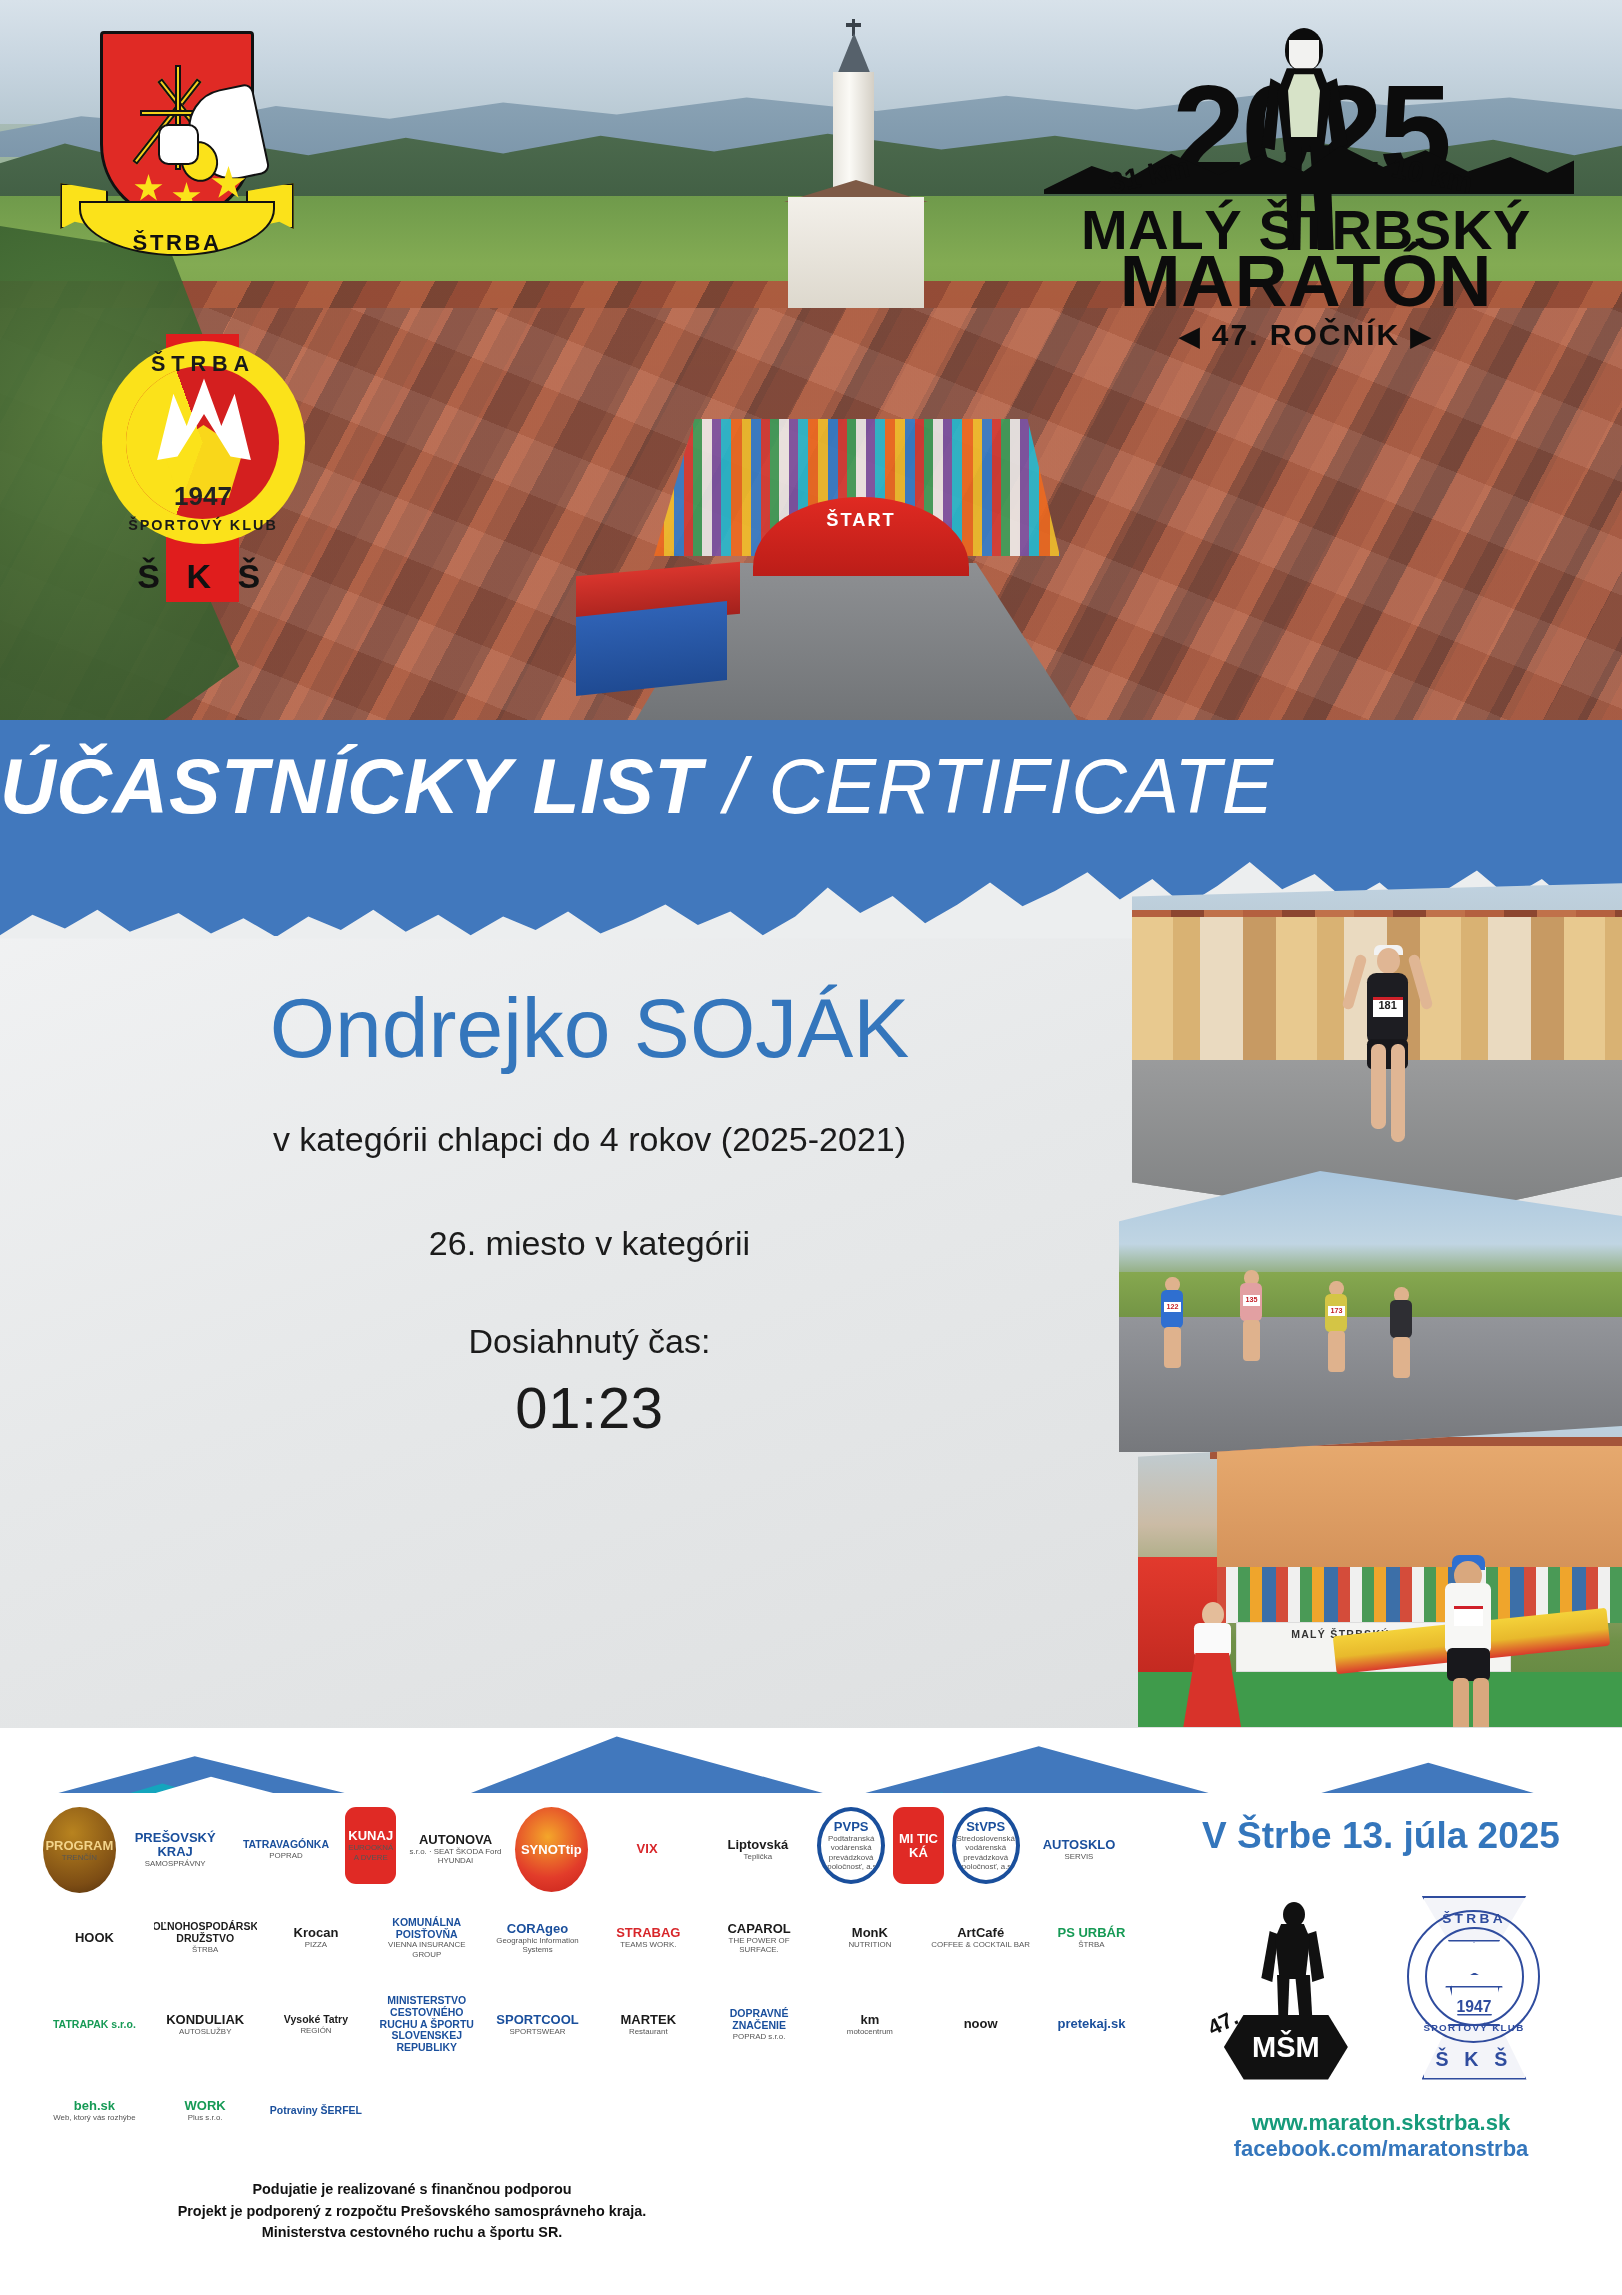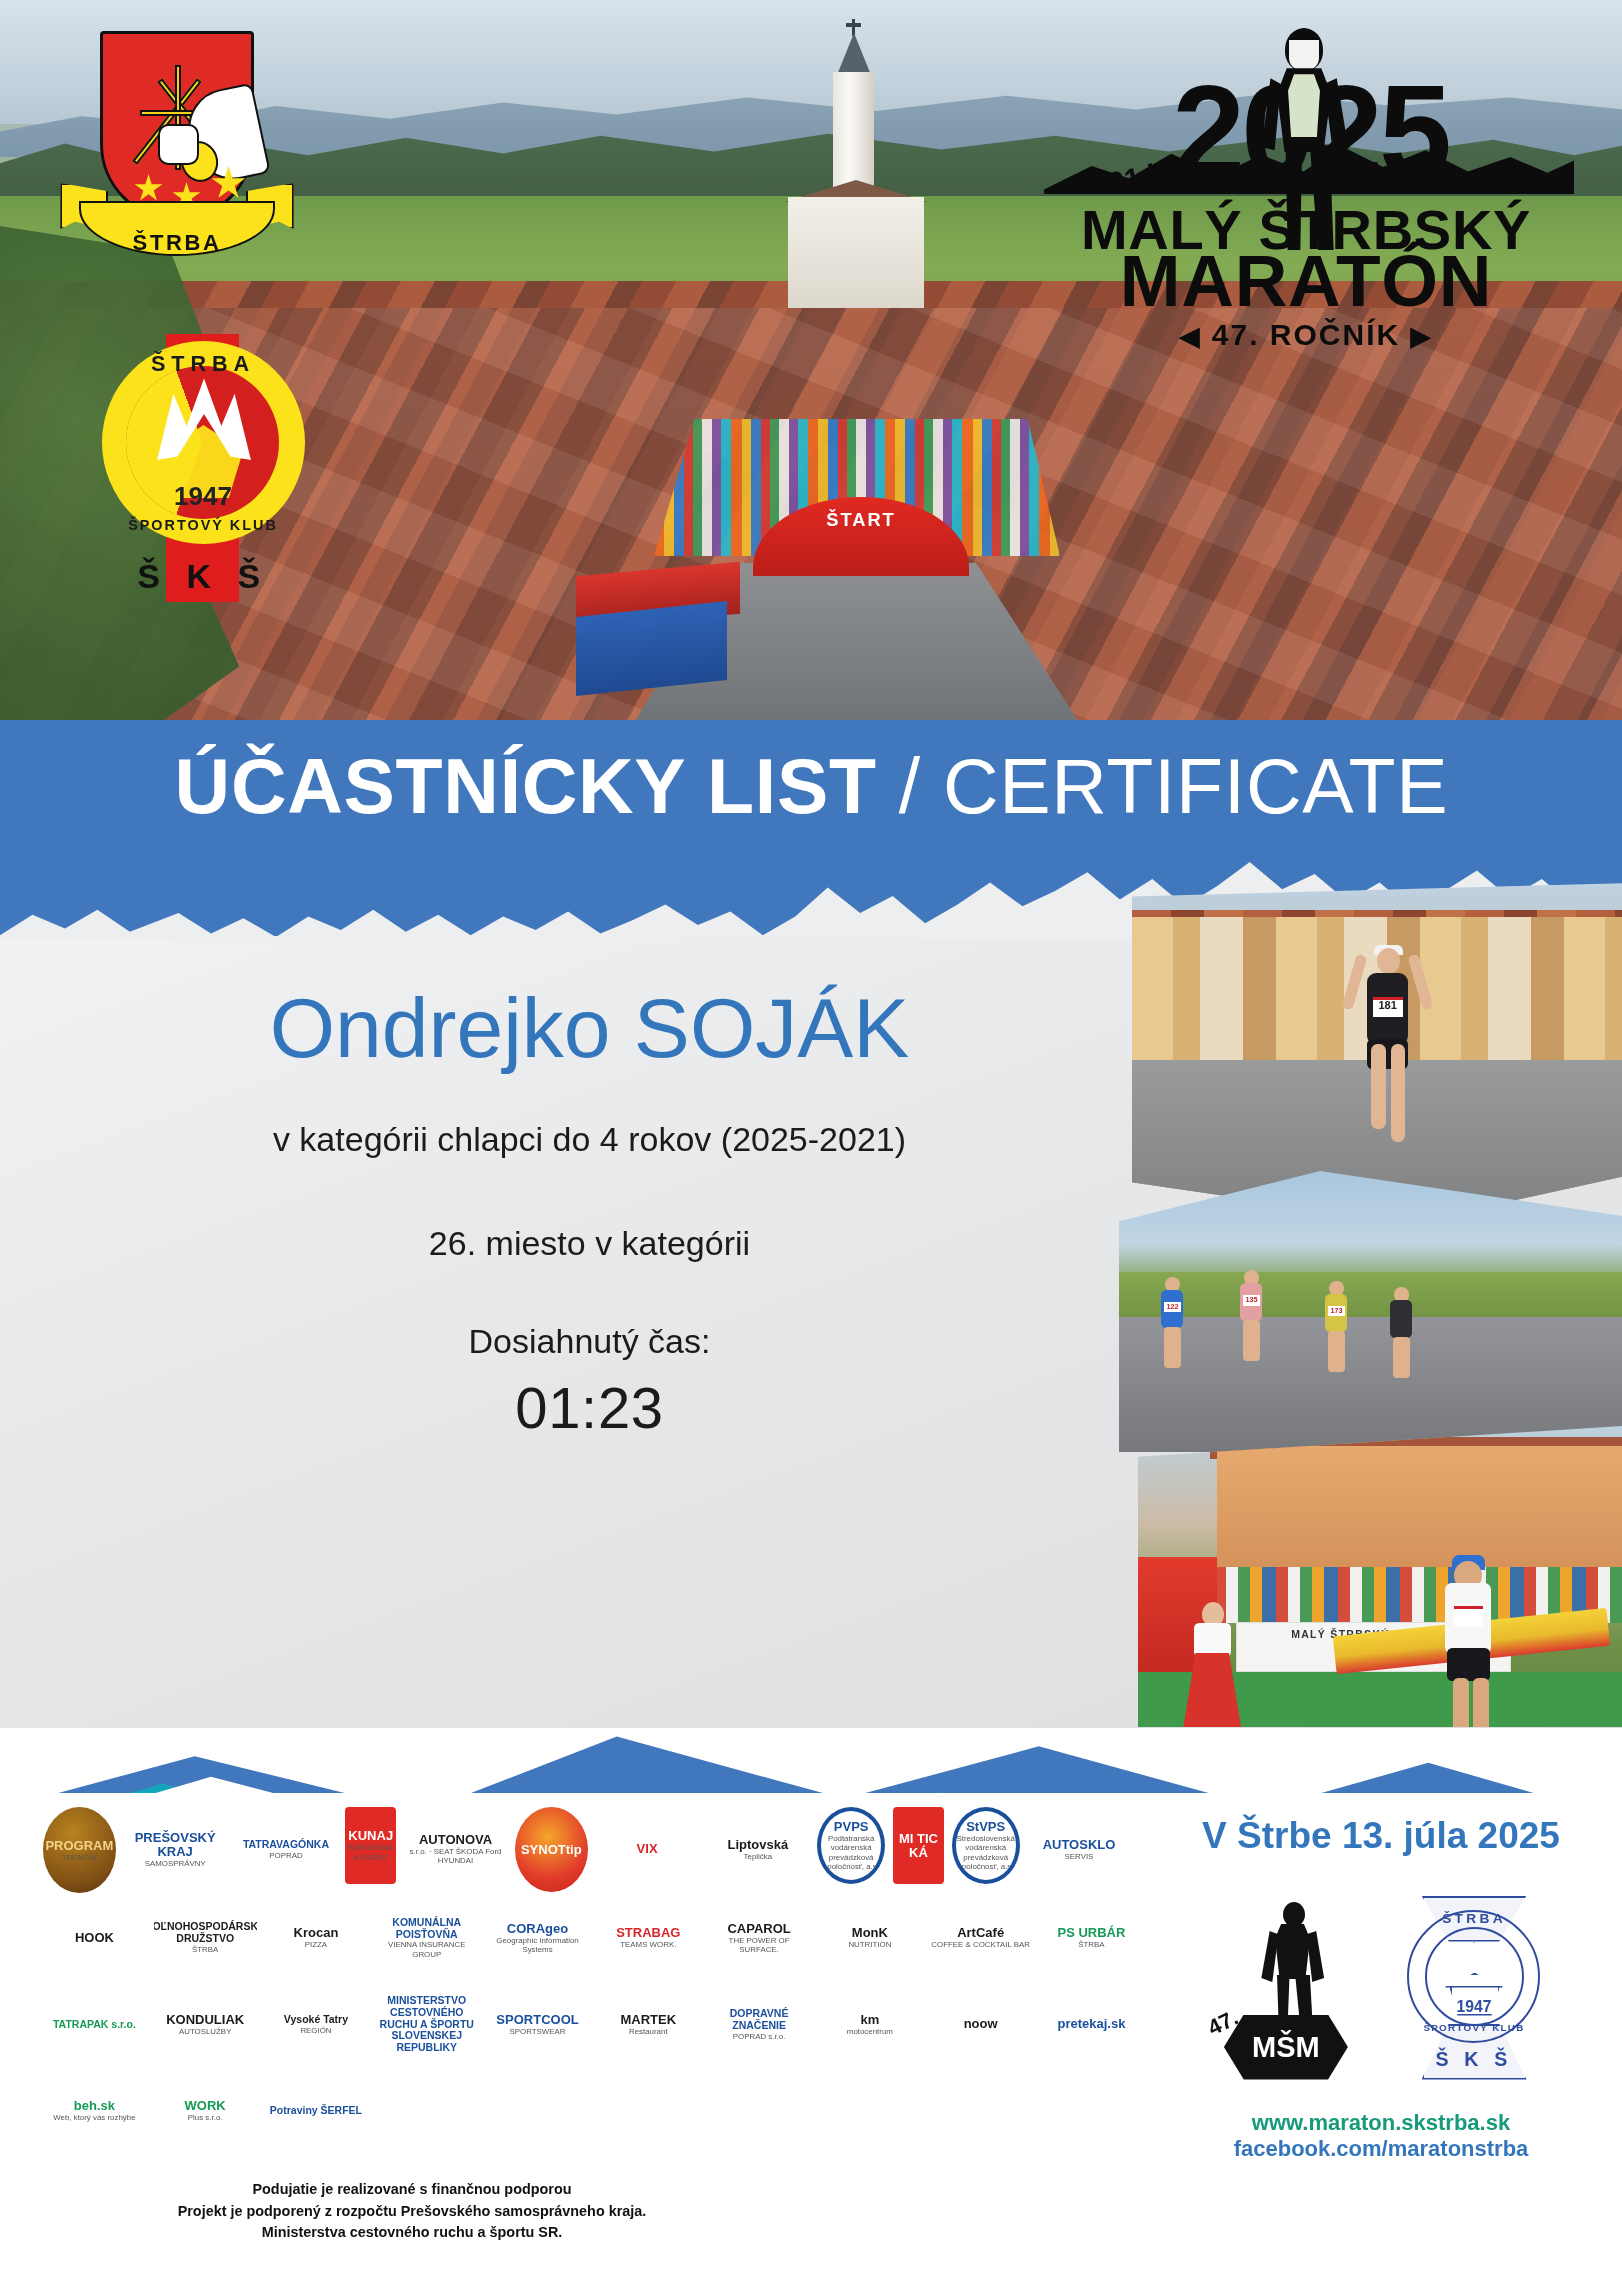--- a/index.html
+++ b/index.html
@@ -304,23 +304,24 @@
     clip-path:polygon(
       0% 96%,2% 72%,4% 88%,6% 66%,8% 92%,11% 70%,13% 94%,15% 76%,17% 98%,
       19% 74%,21% 90%,23% 66%,25% 92%,27% 72%,29% 96%,31% 74%,33% 90%,
       35% 68%,37% 94%,39% 78%,41% 60%,43% 84%,45% 68%,47% 96%,49% 74%,
       51% 40%,53% 70%,55% 50%,57% 82%,59% 60%,61% 34%,63% 62%,65% 44%,
       67% 22%,69% 54%,71% 30%,73% 62%,75% 38%,77% 10%,79% 42%,81% 24%,
       83% 56%,85% 34%,87% 66%,89% 44%,91% 20%,93% 52%,95% 30%,97% 62%,
       99% 40%,100% 66%,100% 100%,0% 100%);
   }
   .titleband .title{
-    position:absolute;left:0;right:0;top:26px;text-align:center;
+    position:absolute;left:0;right:0;top:26px;text-align:left;
     font-size:77px;line-height:1.05;color:#ffffff;font-weight:bold;
     letter-spacing:0.7px;
+    font-style:italic;
   }
   .titleband .title .light{ font-weight:normal; }
 
   
   .body-area{
     position:absolute;left:0;top:838px;width:1623px;height:890px;
     background:linear-gradient(160deg,#f2f3f4 0%,#e6e8e9 45%,#dcdedf 100%);
     z-index:-1;
   }
   .content{
@@ -440,21 +441,21 @@
   }
   .sp{
     width:103px;height:84px;margin:1.3px 3.9px;
     display:flex;align-items:center;justify-content:center;
     text-align:center;font-size:10.5px;line-height:1.12;font-weight:bold;
     color:#1b1b1b;overflow:hidden;padding:1.3px;
   }
   .sp.blue{ color:#1a4f9c; }
   .sp.red{ color:#d8262a; }
   .sp.green{ color:#169a55; }
-  .sp.redbox{ background:#e02a25;color:#fff;border-radius:4px;height:77px;width:51px; }
+  .sp.redbox{ background:#e02a25;color:#fff;border-radius:11px;height:77px;width:51px; }
   .sp.oval{ background:radial-gradient(circle at 45% 35%,#f4a62a 0%,#e23c2a 60%,#c5201b 100%);
             color:#fff;border-radius:50%;width:73px;height:85px; }
   .sp.circle{ border:4.6px solid #1a4f9c;border-radius:50%;width:68px;height:77px;color:#1a4f9c;font-size:13.7px; }
   .sp.gold{ background:radial-gradient(circle at 40% 30%,#b8831f 0%,#7d4d14 70%,#4e2d0c 100%);
             color:#f3d48a;border-radius:50%;width:73px;height:86px;font-size:8.5px; }
   .sp .sub{ display:block;font-size:7.9px;font-weight:normal;color:#555;line-height:1.18; }
   .sp .mid{ font-size:13px;display:block;line-height:1.08; }
 
   .notice{
     position:absolute;left:52px;top:386px;width:720px;text-align:center;

